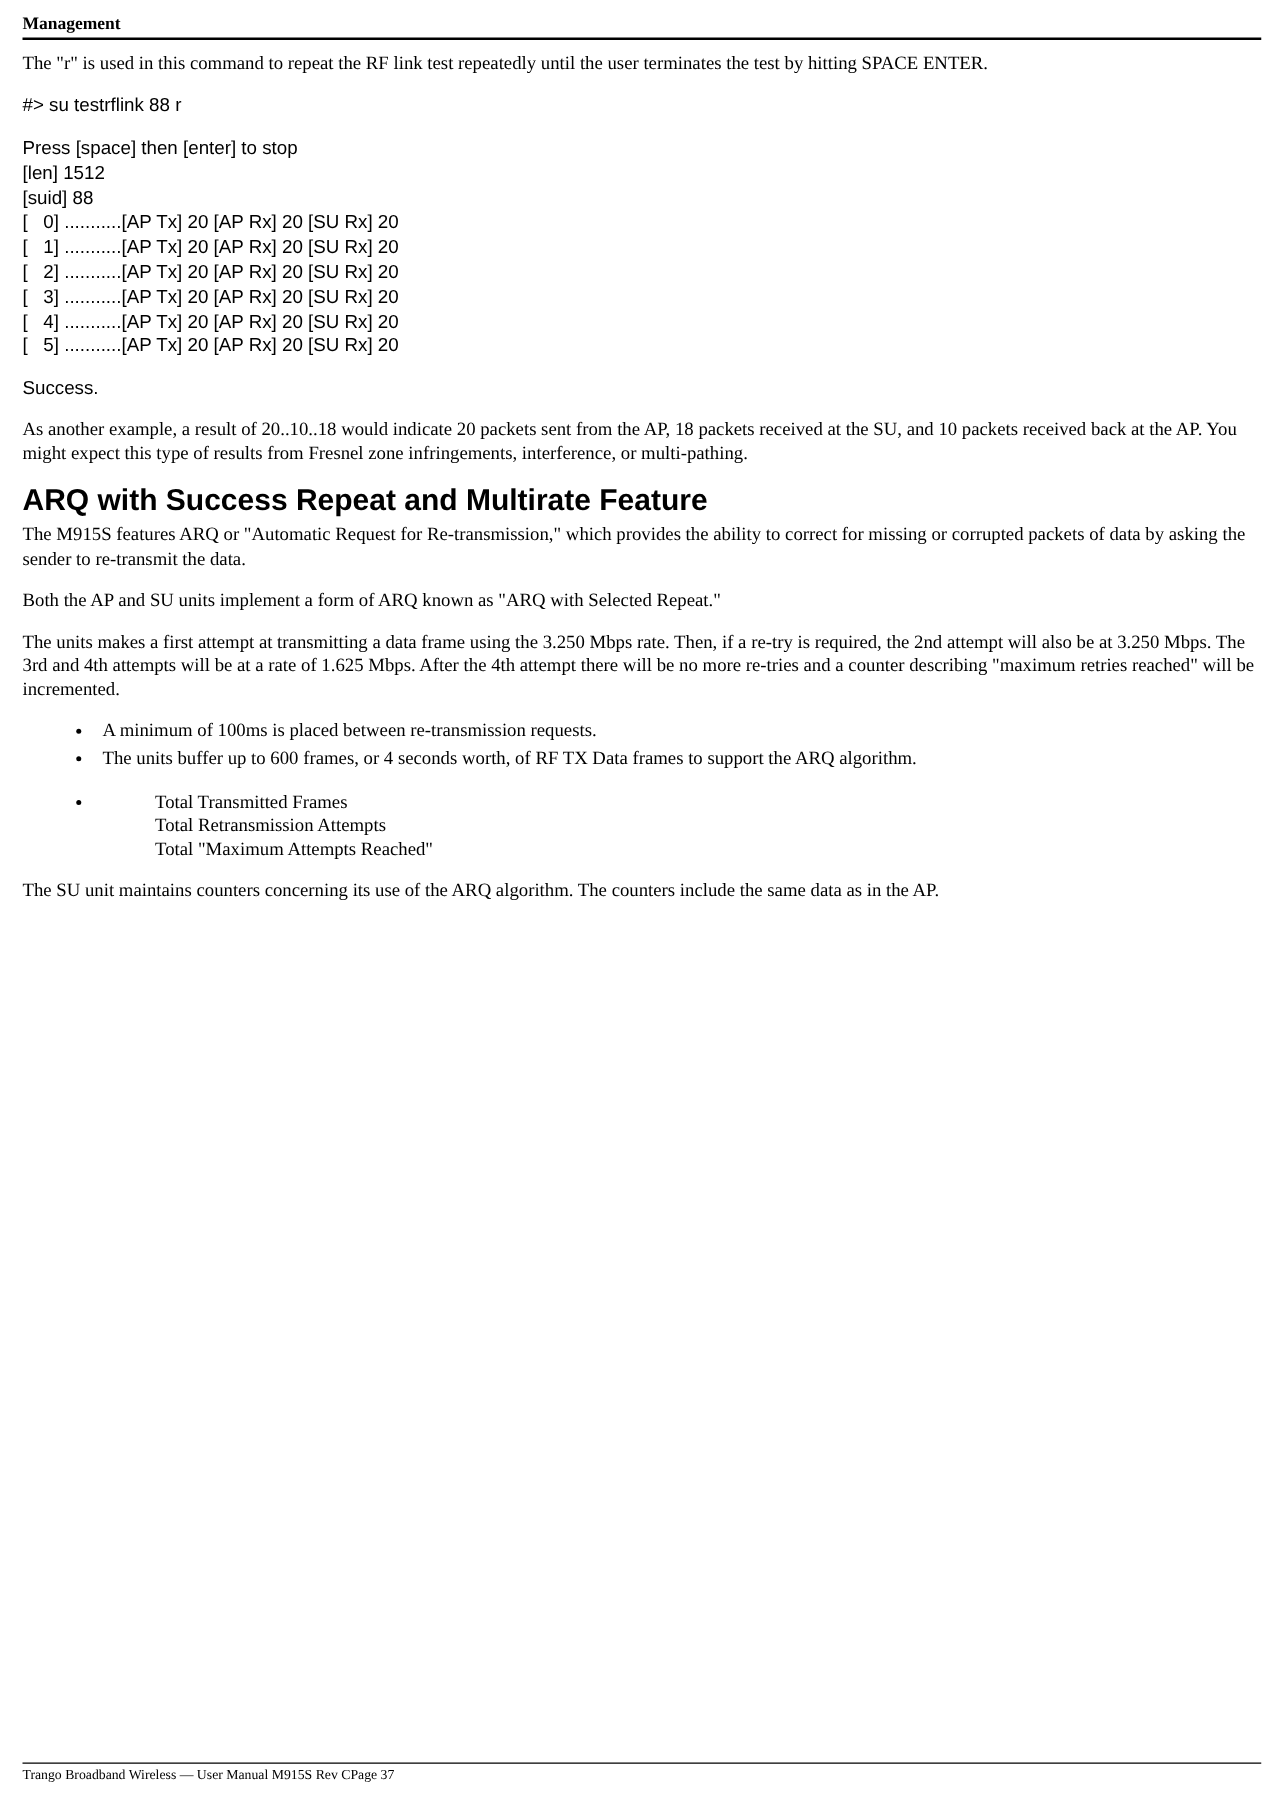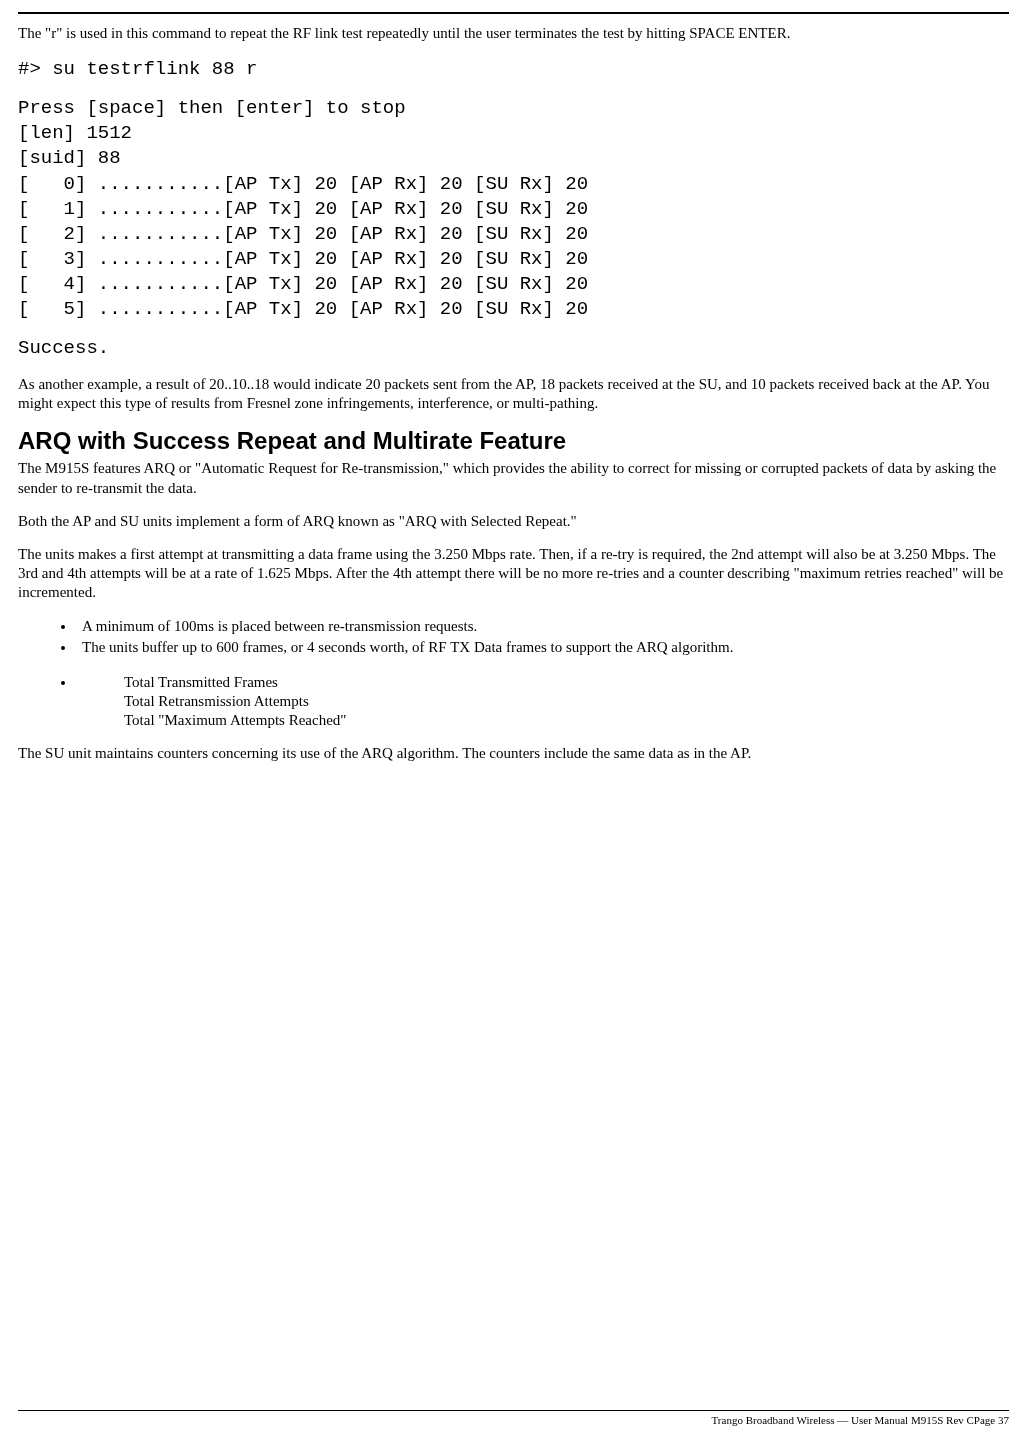--- a/index.html
+++ b/index.html
@@ -25,22 +25,22 @@
   .rule {
     border: none;
     border-top: 2px solid #000;
     margin: 0 0 10px 0;
   }
   .body-text {
     margin: 0 0 14px 0;
     line-height: 1.28;
   }
   .mono {
-    font-family: Liberation Mono, monospace;
-    font-size: 19px;
+    font-family: Liberation Sans, sans-serif;
+    font-size: 15px;
     white-space: pre;
     margin: 0 0 14px 0;
     line-height: 1.32;
   }
   h2.section {
     font-family: Verdana, "Segoe UI", Tahoma, sans-serif;
     font-weight: bold;
     font-size: 24px;
     margin: 8px 0 4px 0;
   }
@@ -66,29 +66,30 @@
     left: 18px;
     right: 18px;
   }
   .footer-rule {
     border: none;
     border-top: 1px solid #000;
     margin: 0 0 3px 0;
   }
   .footer-row {
     display: flex;
-    justify-content: flex-end;
+    justify-content: flex-start;
     font-size: 11px;
   }
 </style>
 </head>
 <body>
 
 <div class="page">
 
+  <div class="header-line">Management</div>
   <hr class="rule">
 
   <p class="body-text">The "r" is used in this command to repeat the RF link test repeatedly until the user terminates the test by hitting SPACE ENTER.</p>
 
 
   <div class="mono">#&gt; su testrflink 88 r</div>
 
   <div class="mono">Press [space] then [enter] to stop
 [len] 1512
 [suid] 88

